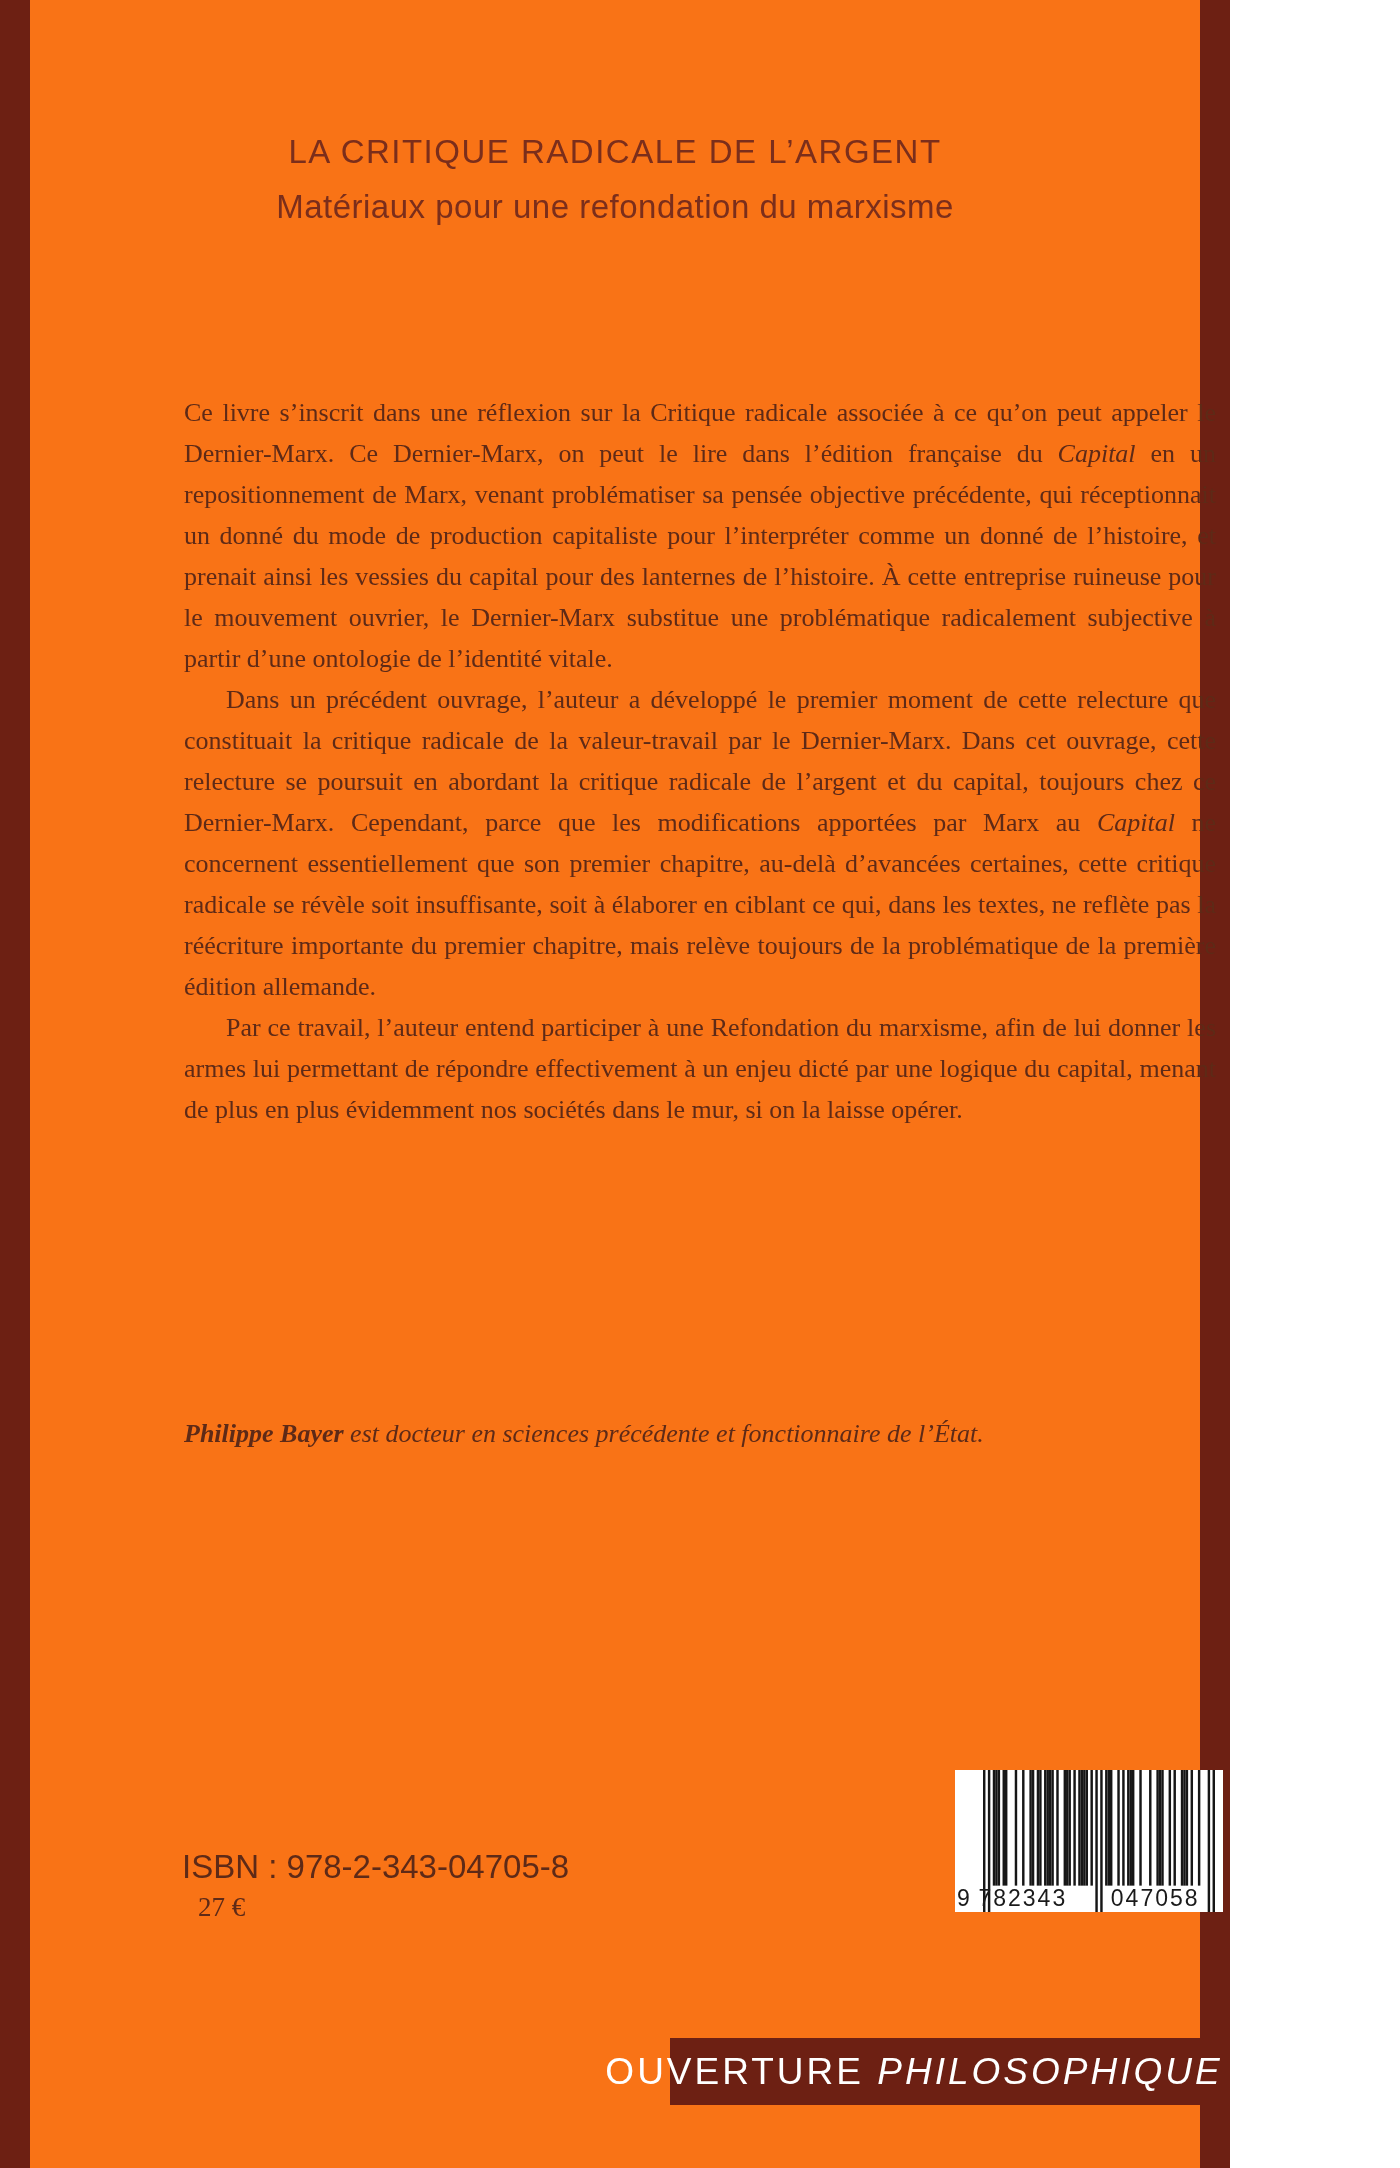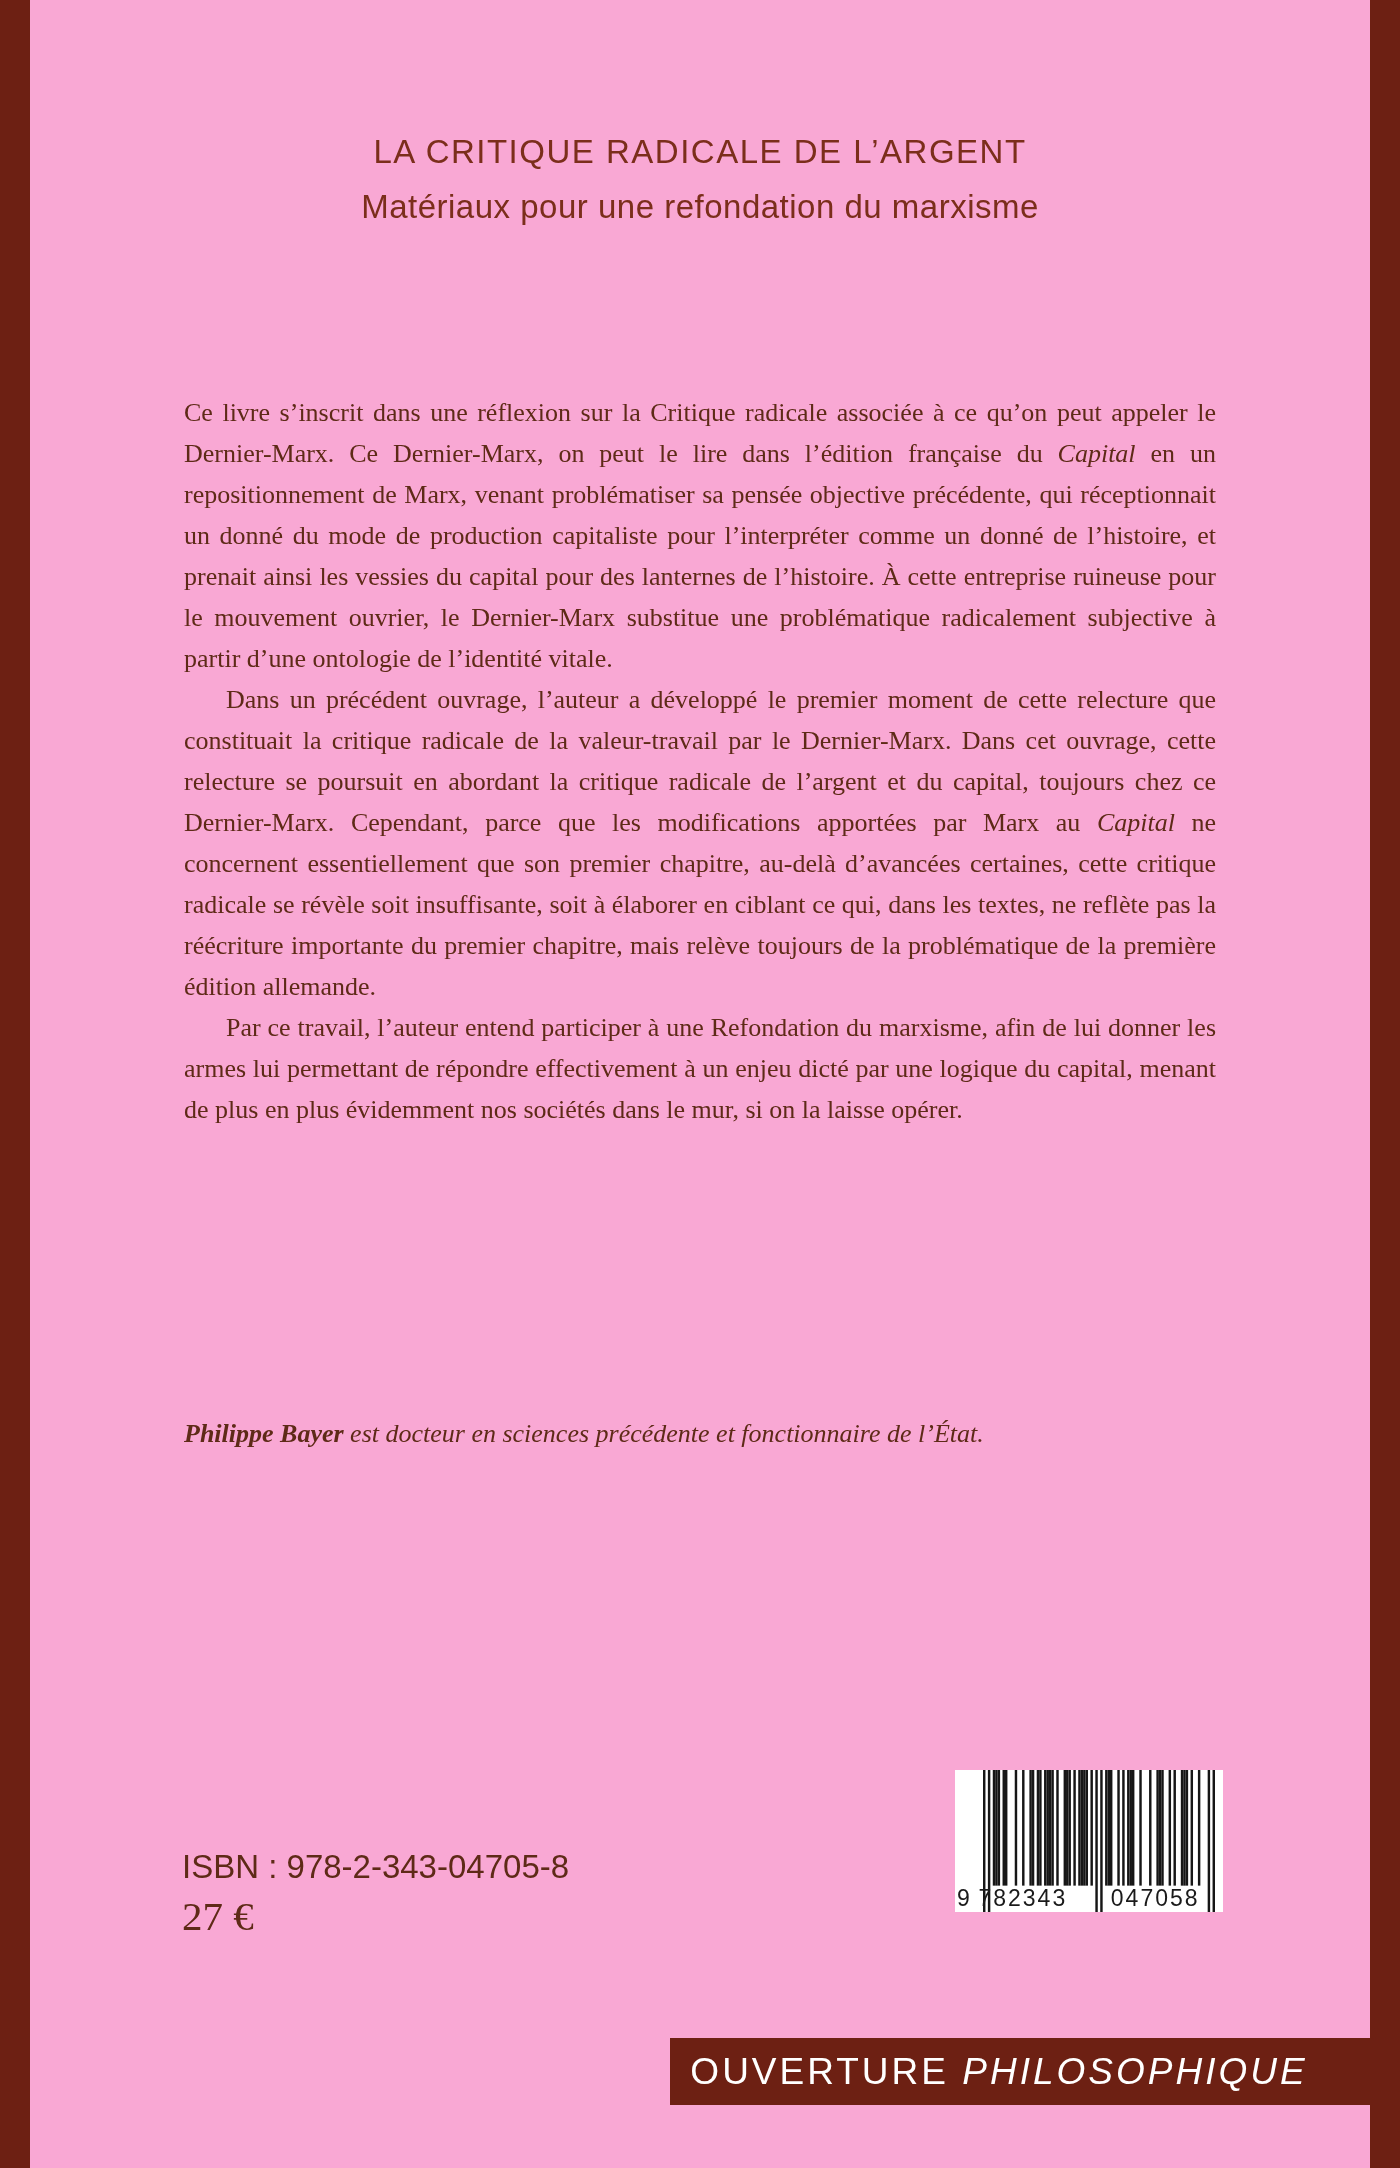--- a/index.html
+++ b/index.html
@@ -5,22 +5,22 @@
   * { margin:0; padding:0; box-sizing:border-box; }
   html, body { width:1400px; height:2168px; }
   body {
     background:#ffffff;
     font-family:"Liberation Serif", serif;
     position:relative;
     overflow:hidden;
   }
   .page {
     position:absolute; left:0; top:0;
-    width:1400px; height:2168px;
-    background:#f9a8d4;
+    width:1230px; height:2168px;
+    background:#f97316;
     overflow:hidden;
   }
   .stripe {
     position:absolute; top:0; bottom:0; width:30px;
     background:var(--accent, #6d2013);
   }
   .stripe.left { left:0; }
   .stripe.right { right:0; }
 
   .header {
@@ -60,22 +60,22 @@
   }
   .author .bold { font-weight:bold; }
 
   .isbn {
     position:absolute; left:182px; top:1848px;
     font-family:"Liberation Sans", sans-serif;
     font-size:33px;
     color:var(--body-text, #5e2a17);
   }
   .price {
-    position:absolute; left:182px; top:1892px;
-    font-size:41px;
+    position:absolute; left:198px; top:1892px;
+    font-size:27px;
     color:var(--body-text, #5e2a17);
   }
 
   .barcode {
     position:absolute; left:955px; top:1770px;
     width:268px; height:142px;
     background:#ffffff;
   }
   .barcode .bars {
     position:absolute; left:28px; right:8px; top:0; bottom:0;

